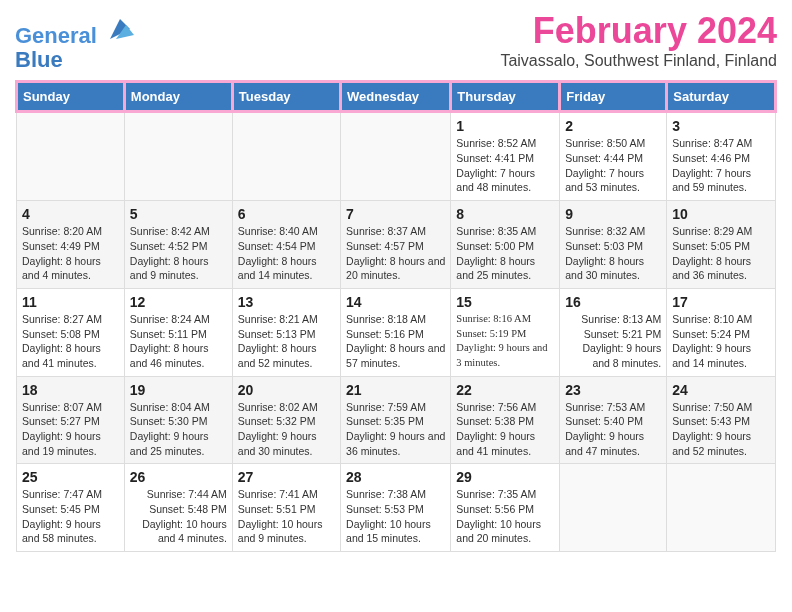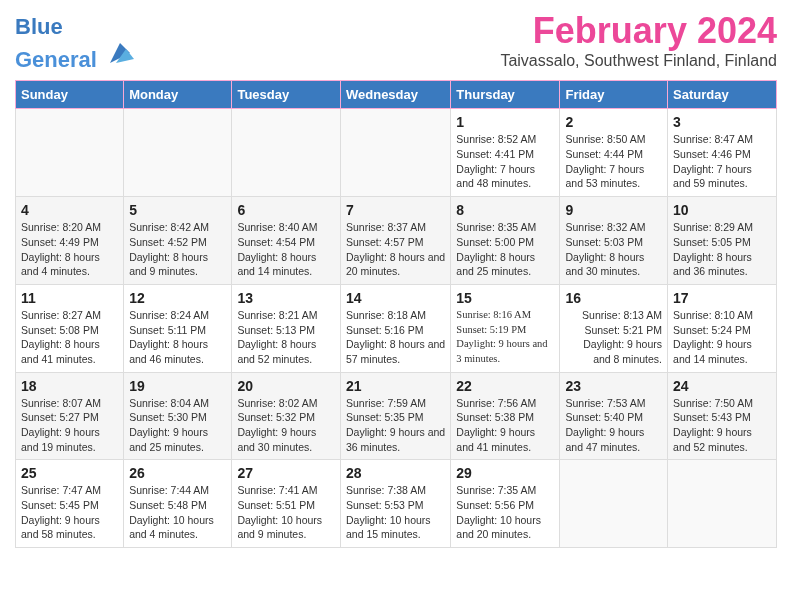--- a/index.html
+++ b/index.html
@@ -52,21 +52,21 @@
       border-collapse: collapse;
       font-size: 11px;
     }
     thead tr th {
       background-color: #3a7abf;
       color: #fff;
       padding: 6px 5px;
       text-align: left;
       font-size: 13px;
       font-weight: bold;
-      border: 1px solid #f9a8d4;
+      border: 3px solid #f9a8d4;
     }
     tbody tr td {
       border: 1px solid #ddd;
       vertical-align: top;
       padding: 5px 5px;
       width: 113px;
       min-height: 80px;
       background: #fff;
     }
     tbody tr:nth-child(even) td {
@@ -87,28 +87,28 @@
     .empty-cell {
       background: #f9f9f9;
     }
   </style>
 </head>
 <body>
 
 <div class="header-area">
   <div class="logo">
     <div>
-      <div class="logo-text" style="color:#3a7abf;">Blue</div>
       <div class="logo-text">
         <span>General</span>
         <svg class="logo-icon" viewBox="0 0 28 28" xmlns="http://www.w3.org/2000/svg">
           <polygon points="4,24 14,4 24,14" fill="#3a7abf"></polygon>
           <polygon points="10,24 20,10 28,20" fill="#5aaee0"></polygon>
         </svg>
       </div>
+      <div class="logo-text" style="color:#3a7abf;">Blue</div>
     </div>
   </div>
   <div class="title-area">
     <div class="main-title">February 2024</div>
     <div class="subtitle">Taivassalo, Southwest Finland, Finland</div>
   </div>
 </div>
 
 <table>
   <thead>
@@ -281,21 +281,21 @@
       </tr>
       <tr>
         <td>
           <span class="day-number">25</span>
           <div class="day-info" style="white-space: pre-line;">Sunrise: 7:47 AM
 Sunset: 5:45 PM
 Daylight: 9 hours and 58 minutes.</div>
         </td>
         <td>
           <span class="day-number">26</span>
-          <div class="day-info" style="white-space: pre-line;">Sunrise: 7:44 AM
+          <div class="day-info" style="white-space: pre-line; text-align: right;">Sunrise: 7:44 AM
 Sunset: 5:48 PM
 Daylight: 10 hours and 4 minutes.</div>
         </td>
         <td>
           <span class="day-number">27</span>
           <div class="day-info" style="white-space: pre-line;">Sunrise: 7:41 AM
 Sunset: 5:51 PM
 Daylight: 10 hours and 9 minutes.</div>
         </td>
         <td>

